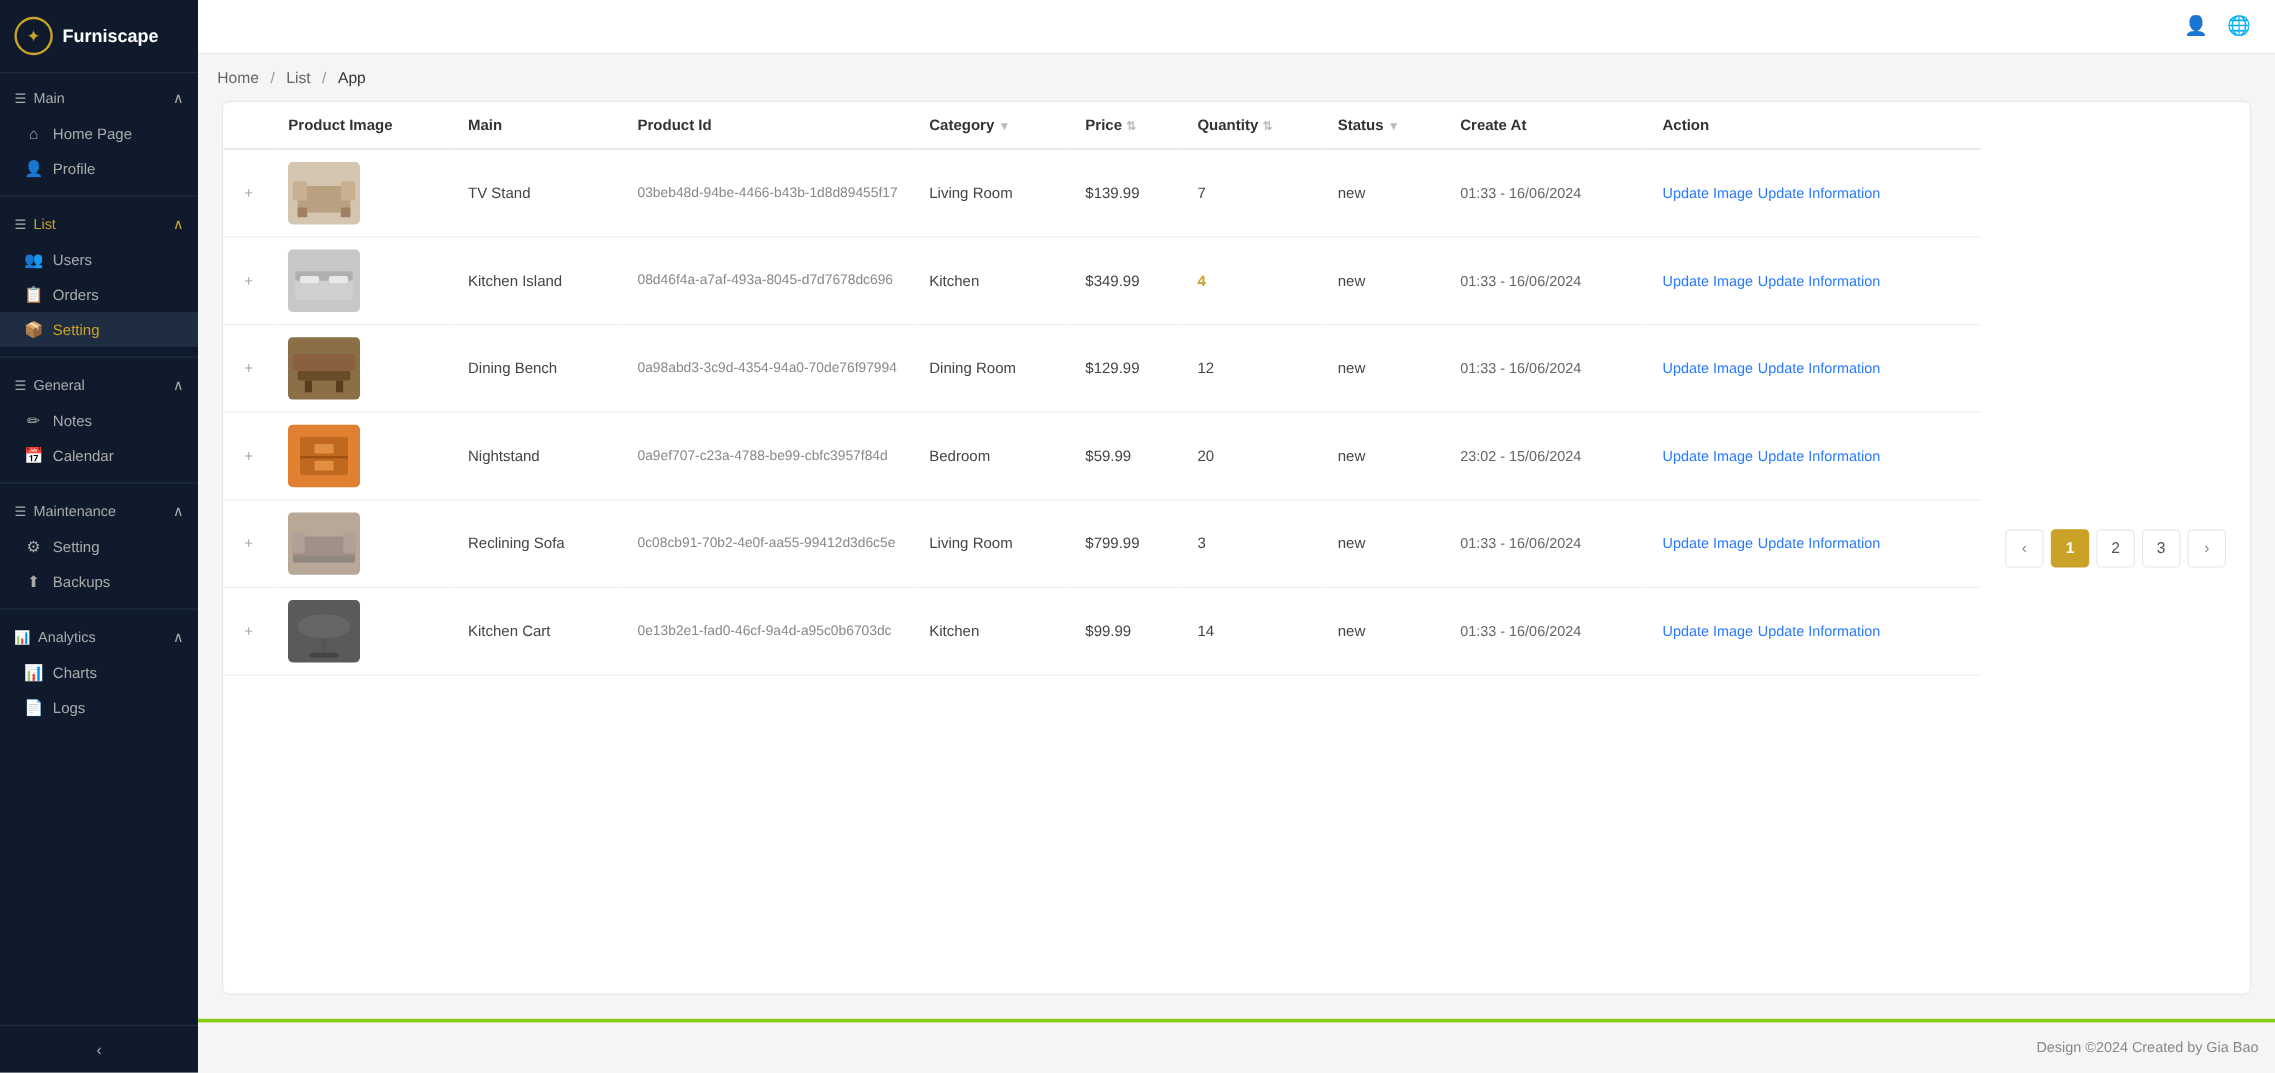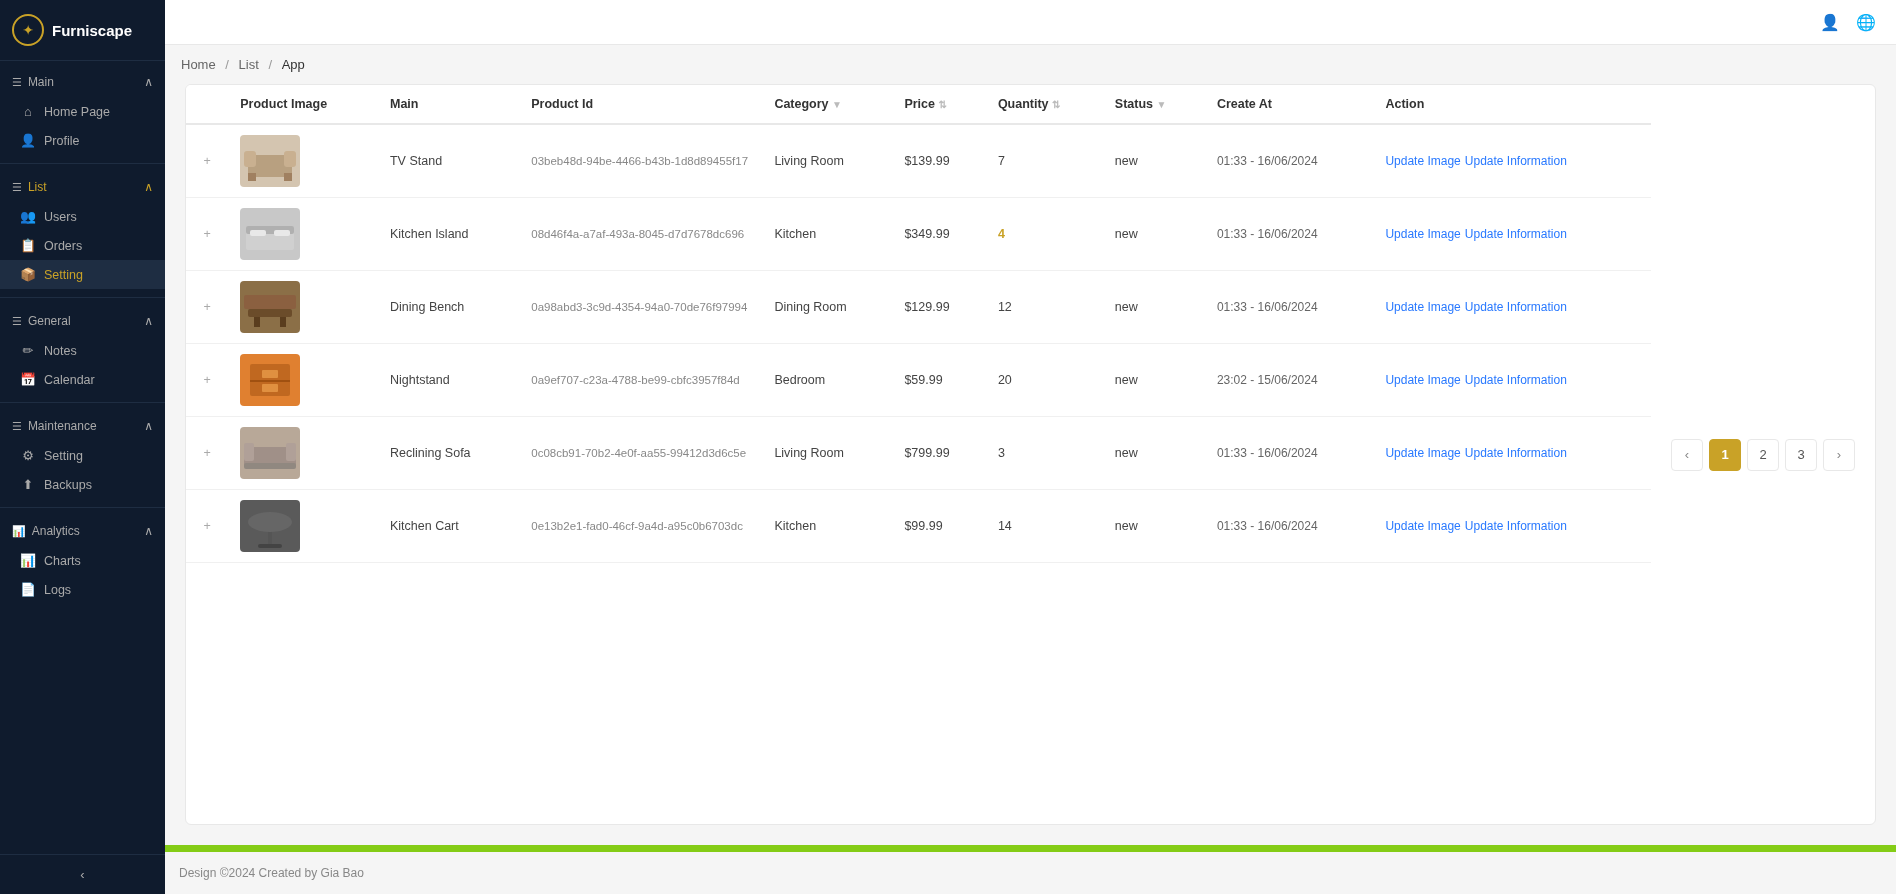--- a/index.html
+++ b/index.html
@@ -45,21 +45,21 @@
     .action-link { color: #2979ff; cursor: pointer; font-size: 12px; white-space: nowrap; }
     .action-cell { display: flex; gap: 4px; }
 
     
     .pagination { display: flex; align-items: center; justify-content: flex-end; padding: 12px 20px; gap: 6px; flex-shrink: 0; }
     .page-btn { width: 32px; height: 32px; display: flex; align-items: center; justify-content: center; border: 1px solid #e8e8e8; border-radius: 4px; cursor: pointer; color: #555; font-size: 13px; background: #fff; }
     .page-btn.active { background: #c9a227; color: #fff; border-color: #c9a227; font-weight: 600; }
     .page-btn.arrow { color: #888; }
 
     
-    .footer { background: #f5f5f5; text-align: left; padding: 14px; color: #888; font-size: 12px; border-top: 7px solid #84cc16; flex-shrink: 0; }
+    .footer { background: #f5f5f5; text-align: right; padding: 14px; color: #888; font-size: 12px; border-top: 3px solid #84cc16; flex-shrink: 0; }
 
     .divider { height: 1px; background: #1e2d42; margin: 2px 0; }
   </style>
 </head>
 <body>
 
 <div class="sidebar">
   <div class="sidebar-logo">
     <div class="sidebar-logo-icon">✦</div>
     <span class="sidebar-logo-text">Furniscape</span>

